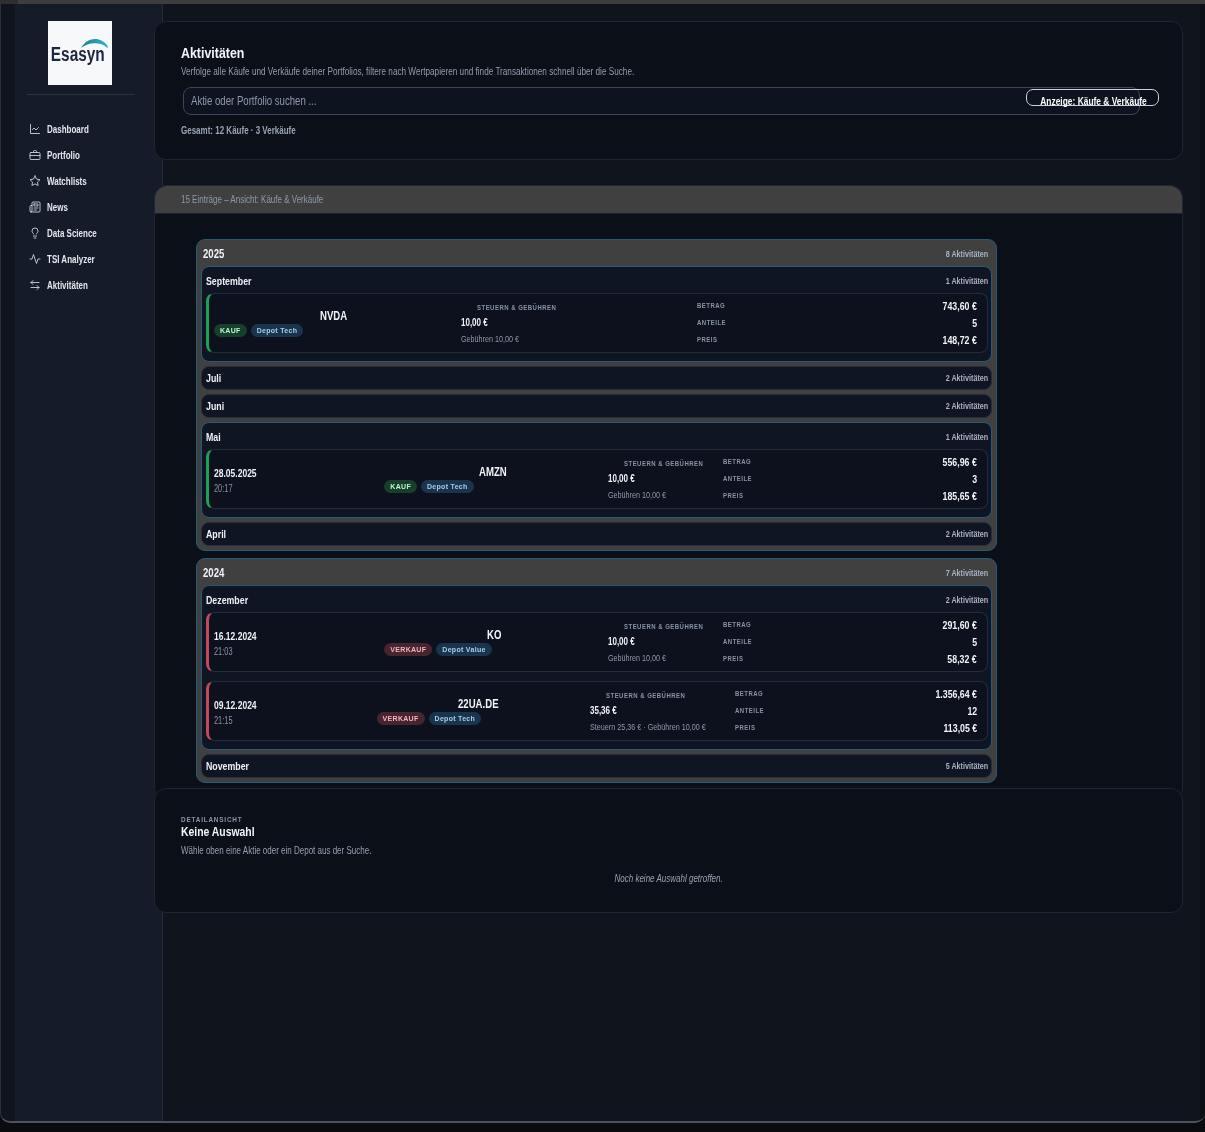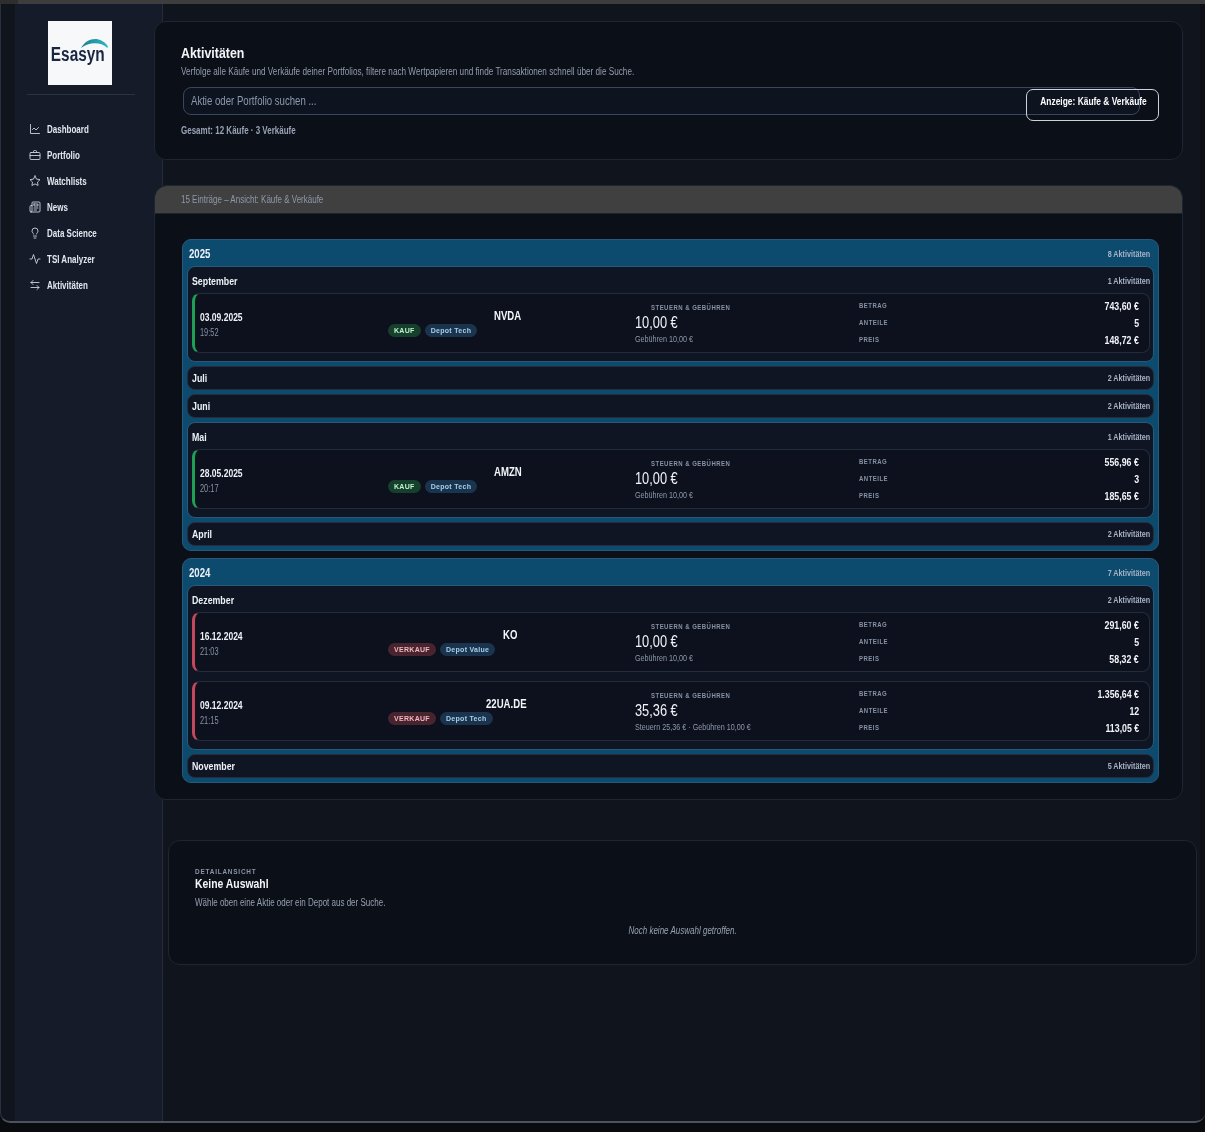--- a/index.html
+++ b/index.html
@@ -19,26 +19,26 @@
   .nav { position:absolute; left:0; top:112px; width:100%; }
   .nav-item { display:flex; align-items:center; height:26px; padding-left:14px; color:#e3e8f0; font-size:10px; font-weight:700;text-align:right; }
   .nav-item svg { width:12px; height:12px; margin-right:6px; stroke:#d6dce6; stroke-width:1.7; fill:none; stroke-linecap:round; stroke-linejoin:round; flex:none; }
   
   .card { position:absolute; left:153px; width:1029px; background:#0b0f17; border:1px solid #1e2633; border-radius:12px; }
   
   #card1 { top:17px; height:139px; }
   .h-title { position:absolute; left:26px; top:22px; font-size:15.5px; font-weight:700; color:#f3f5f8; transform:scaleX(.8); transform-origin:0 0; white-space:nowrap; }
   .h-sub { position:absolute; left:26px; top:44px; font-size:10px; color:#939dae; transform:scaleX(.818); transform-origin:0 0; white-space:nowrap; }
   .search { position:absolute; left:28px; top:65px; width:957px; height:28px; background:#0d1420; border:1px solid #3a465c; border-radius:8px; color:#8d99ad; font-size:12px; line-height:26px; padding-left:7px; }
-  .viewbtn { position:absolute; left:871px; top:67px; width:133px; height:32px; border:1px solid #ccd1da; border-radius:7px; color:#fdfdfe; font-size:10.5px; font-weight:700; text-align:center; line-height:22px; }
+  .viewbtn { position:absolute; left:871px; top:67px; width:133px; height:17px; border:1px solid #ccd1da; border-radius:7px; color:#fdfdfe; font-size:10.5px; font-weight:700; text-align:center; line-height:22px; }
   .gesamt { position:absolute; left:26px; top:103px; font-size:10px; font-weight:700; color:#99a3b5; transform:scaleX(.8); transform-origin:0 0; white-space:nowrap; }
   
   #card2 { top:181px; height:615px; }
   .listhead { height:28px; border-bottom:1px solid #1c2431; color:#8e98a9; font-size:10px; line-height:28px; padding-left:26px; border-radius:12px 12px 0 0; background:#404040; }
-  .ygroup { position:absolute; left:27px; width:977px; border:1px solid #29597a; background:#0c4a6e; border-radius:9px; padding:4px; }
+  .ygroup { position:absolute; left:41px; width:801px; border:1px solid #29597a; background:#404040; border-radius:9px; padding:4px; }
   #y2025 { top:53px; }
   #y2024 { top:372px; }
   .yhead { display:flex; justify-content:space-between; align-items:center; height:20px; padding:0 4px 0 2px; }
   .ylabel { font-size:12px; font-weight:700; color:#eef1f6; }
   .count { font-size:9px; font-weight:700; color:#a7b2c4; }
   .month { border:1px solid #29597a; background:#0f1523; border-radius:8px; padding:4px 3px 8px 4px; margin-top:2px; }
   .month + .month { margin-top:4px; }
   .month.closed { border-color:#262e3d; padding:0 3px 0 4px; height:24px; }
   .mhead { display:flex; justify-content:space-between; align-items:center; height:20px; padding:0; }
   .month.closed .mhead { height:22px; }
@@ -52,28 +52,28 @@
   .d1 .sx, .d2 .sx { transform:scaleX(.74); }
   .c-ticker { width:247px; padding-top:15px; }
   .tk { font-size:12px; font-weight:700; color:#f2f5f9; line-height:14px;text-align:center; }
   .badges { display:flex; gap:4px; margin-top:1px; }
   .badge { font-size:7px; font-weight:700; border-radius:999px; padding:3px 6px; letter-spacing:.3px; line-height:7px; }
   .b-kauf { background:#16402b; color:#bdf2d2; }
   .b-verkauf { background:#47242e; color:#f2b4be; }
   .b-depot { background:#1b344d; color:#a6cfec; }
   .c-fees { flex:1; padding-top:9px; }
   .flabel { font-size:7.5px; font-weight:600; color:#8793a6; letter-spacing:.6px; line-height:9px;padding-left:16px; }
-  .fval { font-size:16px; font-weight:400; color:#f0f3f8; margin-top:4px; line-height:13px; }
+  .fval { font-size:10px; font-weight:700; color:#f0f3f8; margin-top:4px; line-height:13px; }
   .fsub { font-size:9px; color:#8e99ab; margin-top:5px; line-height:10px; }
   .c-metrics { width:280px; padding-top:3px; }
   .mline { display:flex; justify-content:space-between; align-items:center; height:17px; }
   .mkey { font-size:7.5px; font-weight:600; color:#8793a6; letter-spacing:.6px; }
   .mval { font-size:11px; font-weight:700; color:#f0f3f8; }
   
-  #card3 { top:836px; height:125px;margin-left:14px; }
+  #card3 { top:784px; height:125px; }
   .dlabel { position:absolute; left:26px; top:26px; font-size:8px; font-weight:600; letter-spacing:1px; color:#8b95a7; transform:scaleX(.8); transform-origin:0 0; }
   .dtitle { position:absolute; left:26px; top:35px; font-size:13px; font-weight:700; color:#f2f5f9; transform:scaleX(.8); transform-origin:0 0; }
   .dsub { position:absolute; left:26px; top:56px; font-size:10px; color:#96a0b0; transform:scaleX(.8); transform-origin:0 0; white-space:nowrap; }
   .dempty { position:absolute; left:0; top:84px; width:100%; text-align:center; font-size:10px; font-style:italic; color:#98a2b2; }
 </style>
 </head>
 <body>
 <div class="topstrip"></div>
 <div style="position:absolute;top:0;left:0;width:18px;height:4px;background:#2e2e2e;"></div>
 <div class="app">
@@ -164,24 +164,20 @@
       <div class="yhead">
           <span class="ylabel sx">2025</span>
           <span class="count sxr">8 Aktivitäten</span>
         </div>
       <div class="month">
         <div class="mhead">
             <span class="mlabel sx">September</span>
             <span class="count sxr">1 Aktivitäten</span>
           </div>
         <div class="row">
-          <div class="c-date">
-              <div class="d1"><span class="sx">03.09.2025</span></div>
-              <div class="d2"><span class="sx">19:52</span></div>
-            </div>
           <div class="c-ticker">
               <div class="tk"><span class="sx">NVDA</span></div>
               <div class="badges">
                 <span class="badge b-kauf">KAUF</span>
                 <span class="badge b-depot">Depot Tech</span>
               </div>
             </div>
           <div class="c-fees">
               <div class="flabel"><span class="sx">STEUERN &amp; GEBÜHREN</span></div>
               <div class="fval"><span class="sx">10,00 €</span></div>

